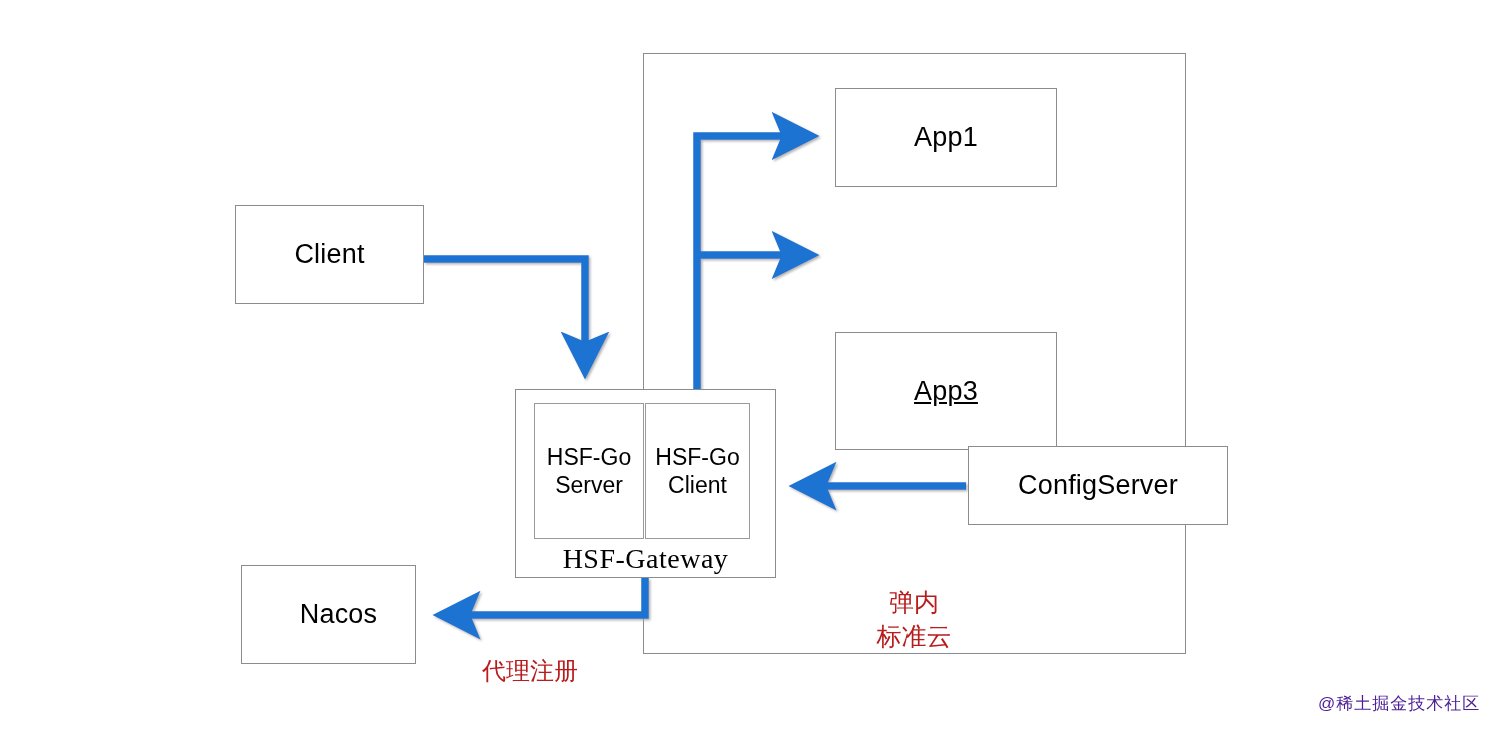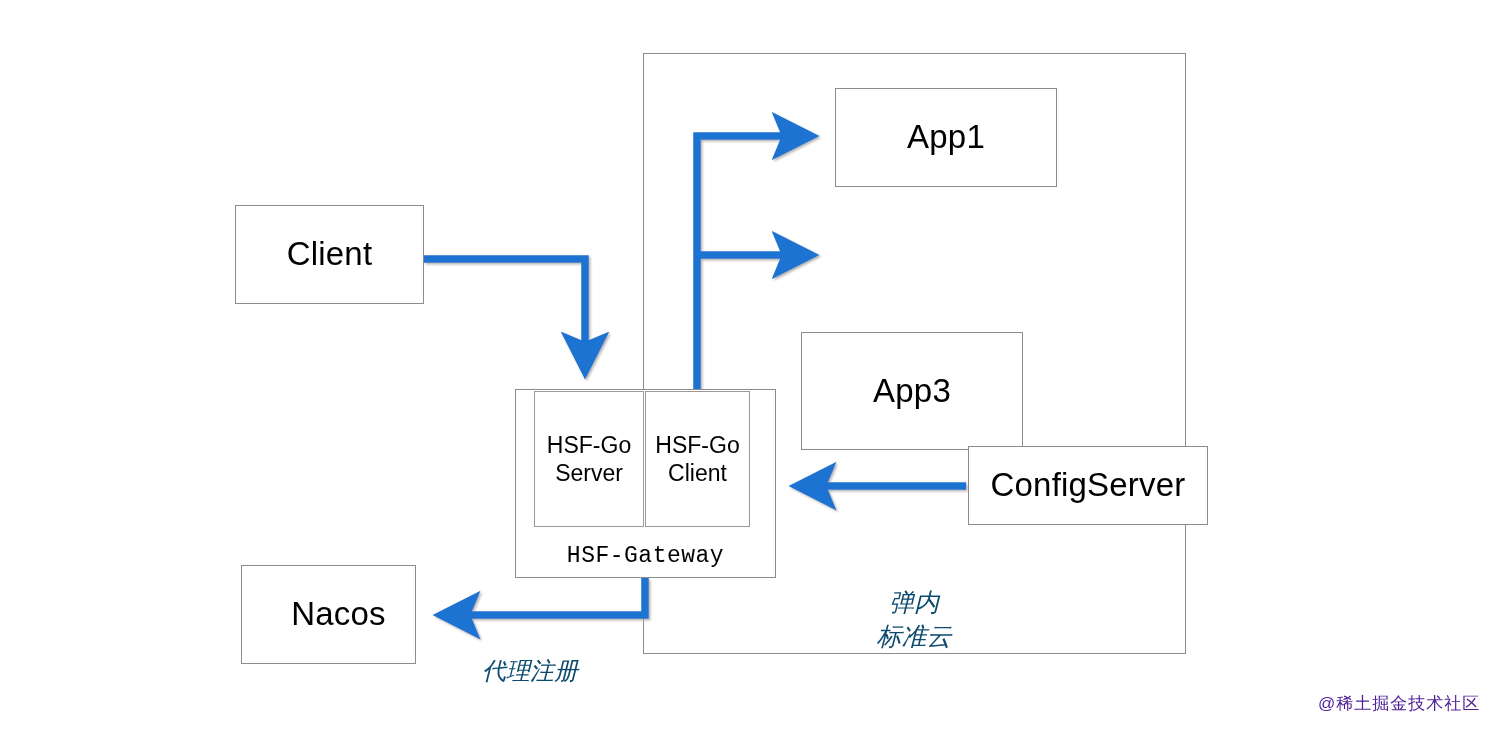--- a/index.html
+++ b/index.html
@@ -31,41 +31,41 @@
     line-height: 1.22;
   }
   .box.plain {
     border: 1.4px solid #9a9a9a;
   }
   .label-text {
     display: block;
     white-space: pre-line;
   }
   .node-label {
-    font-size: 33px;
+    font-size: 27px;
     letter-spacing: 0.2px;
   }
   .inner-label {
     font-size: 23px;
+    margin-top: 12px;
   }
   .gateway-caption {
     position: absolute;
-    font-family: Liberation Mono, monospace;
-    font-size: 23px;
+    font-family: Liberation Serif, serif;
+    font-size: 28px;
     color: #000000;
     text-align: center;
     letter-spacing: 0.5px;
   }
   .free-text {
     position: absolute;
-    color: #0c4a6e;
+    color: #b91c1c;
     text-align: center;
     white-space: pre-line;
     line-height: 1.34;
-    font-style: italic;
   }
   .cloud-text {
     font-size: 25px;
   }
   .register-text {
     font-size: 24px;
   }
   .watermark {
     position: absolute;
     font-size: 17px;
@@ -121,25 +121,25 @@
 
   <div class="box node-label" style="left:235px; top:205px; width:189px; height:99px;">
     <span class="label-text">Client</span>
   </div>
 
   <div class="box node-label" style="left:835px; top:88px; width:222px; height:99px;">
     <span class="label-text">App1</span>
   </div>
 
 
-  <div class="box node-label" style="left:801px; top:332px; width:222px; height:118px;">
+  <div class="box node-label" style="left:835px; top:332px; width:222px; height:118px;text-decoration:underline;">
     <span class="label-text">App3</span>
   </div>
 
-  <div class="box node-label" style="left:968px; top:446px; width:240px; height:79px;">
+  <div class="box node-label" style="left:968px; top:446px; width:260px; height:79px;">
     <span class="label-text">ConfigServer</span>
   </div>
 
   <div class="box node-label" style="left:241px; top:565px; width:175px; height:99px;padding-left:20px;">
     <span class="label-text">Nacos</span>
   </div>
 
   <div class="box" style="left:515px; top:389px; width:261px; height:189px; display:block;">
     <div class="gateway-caption" style="left:0; top:152px; width:259px;">HSF-Gateway</div>
   </div>

